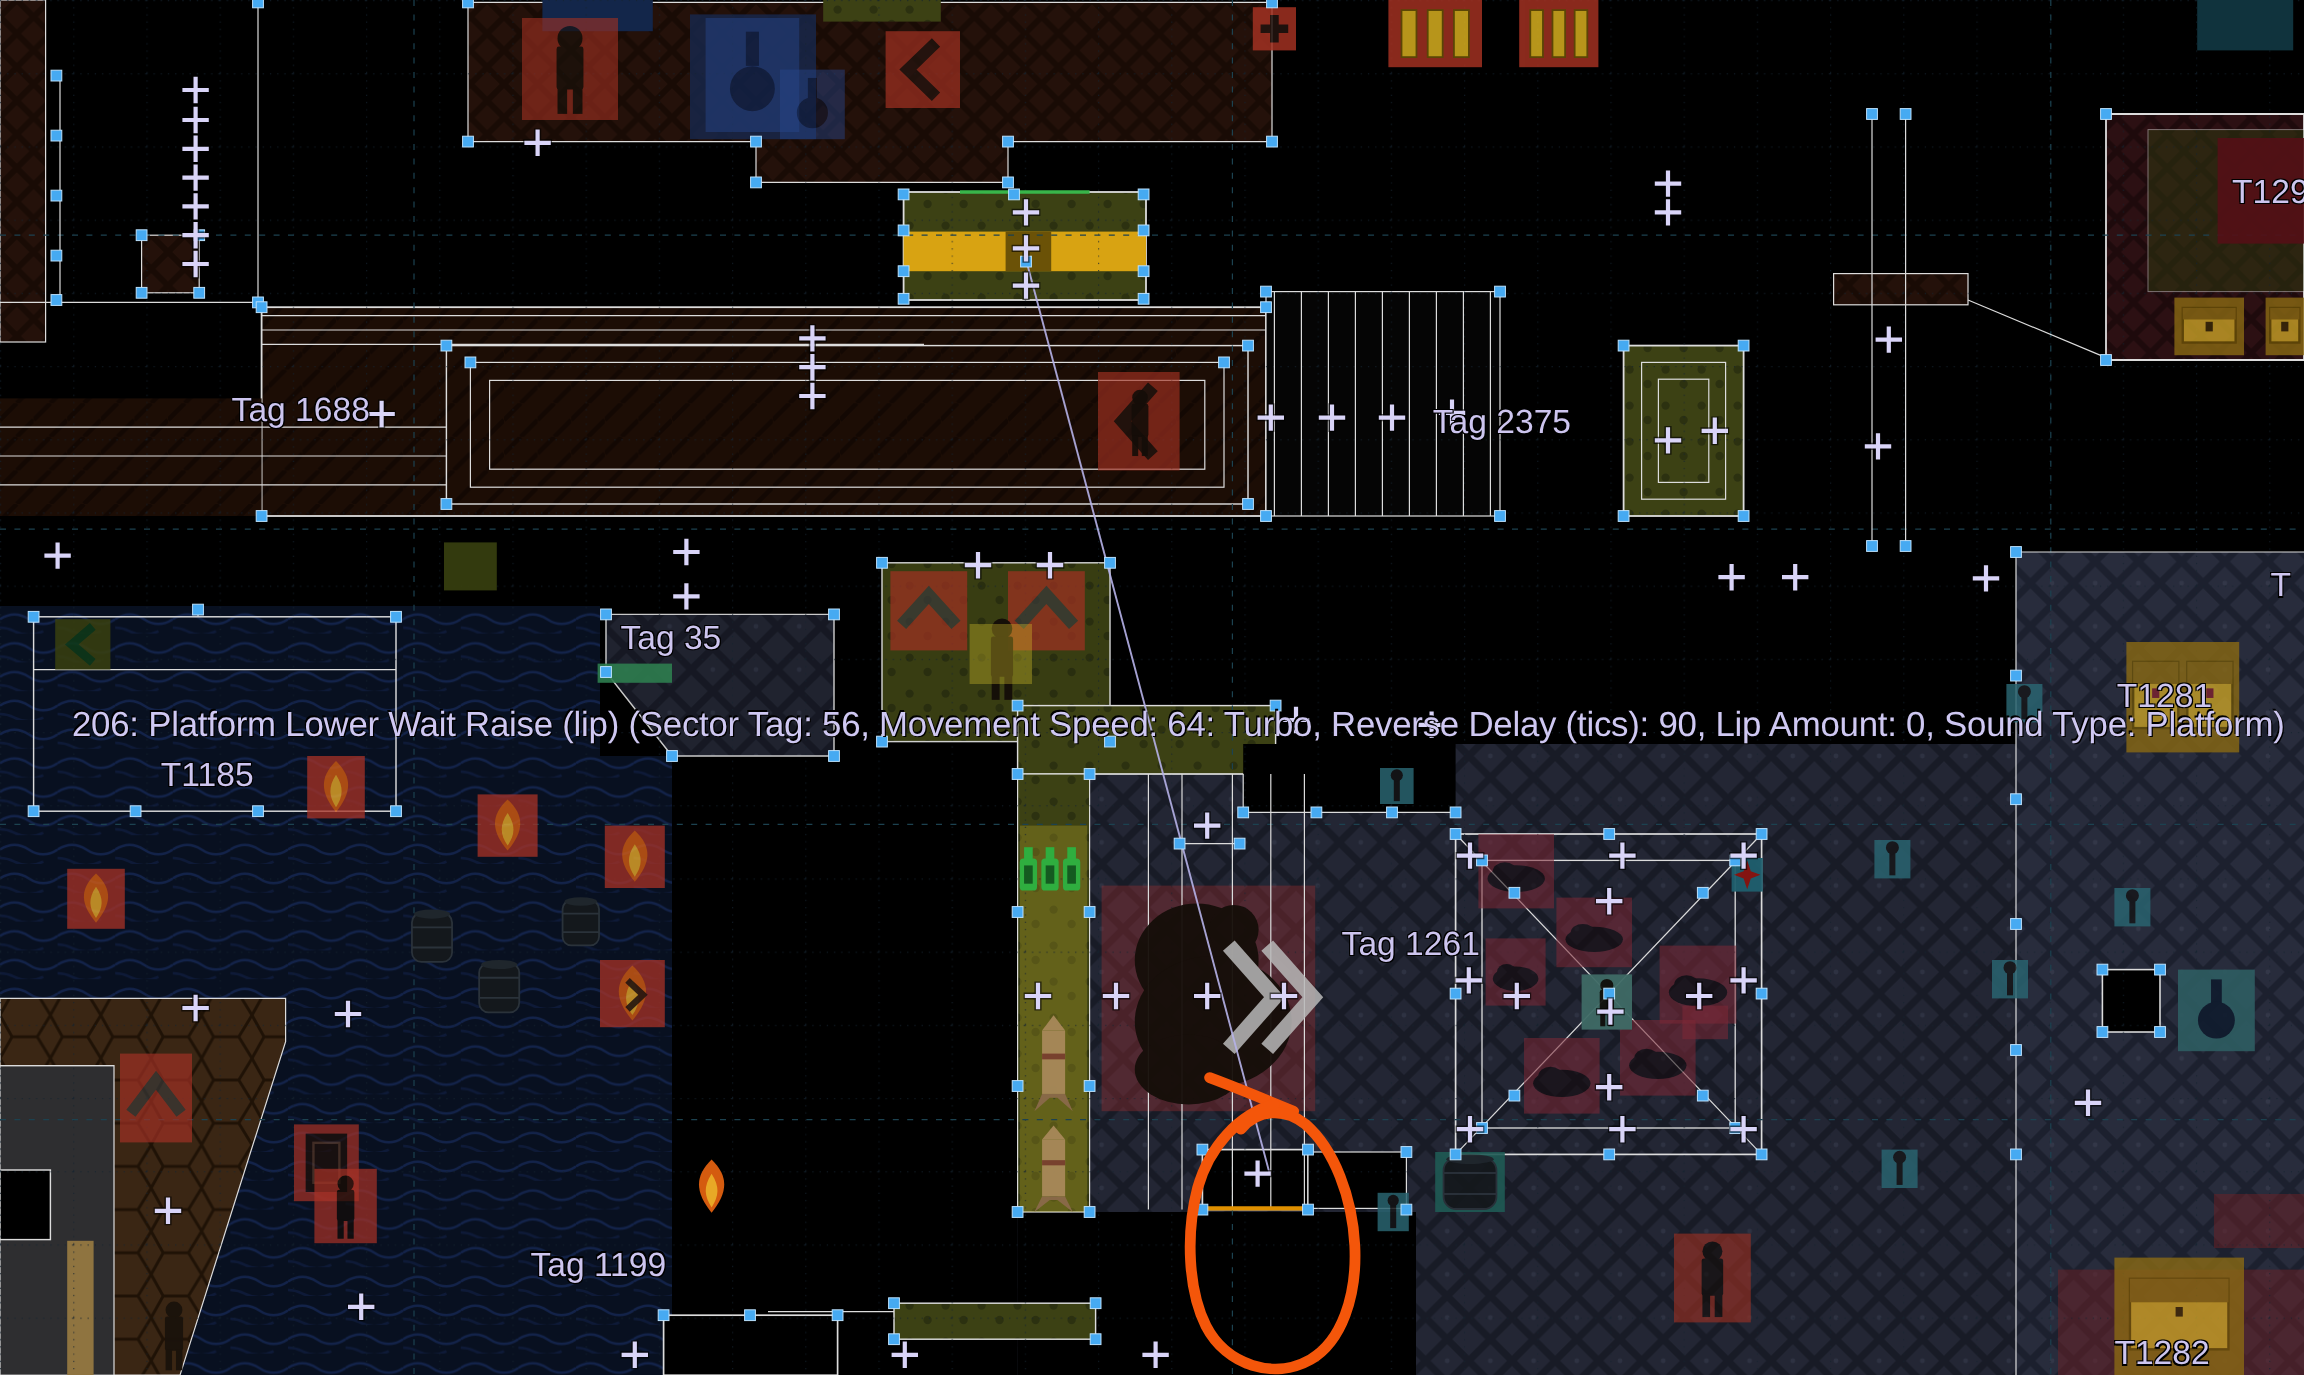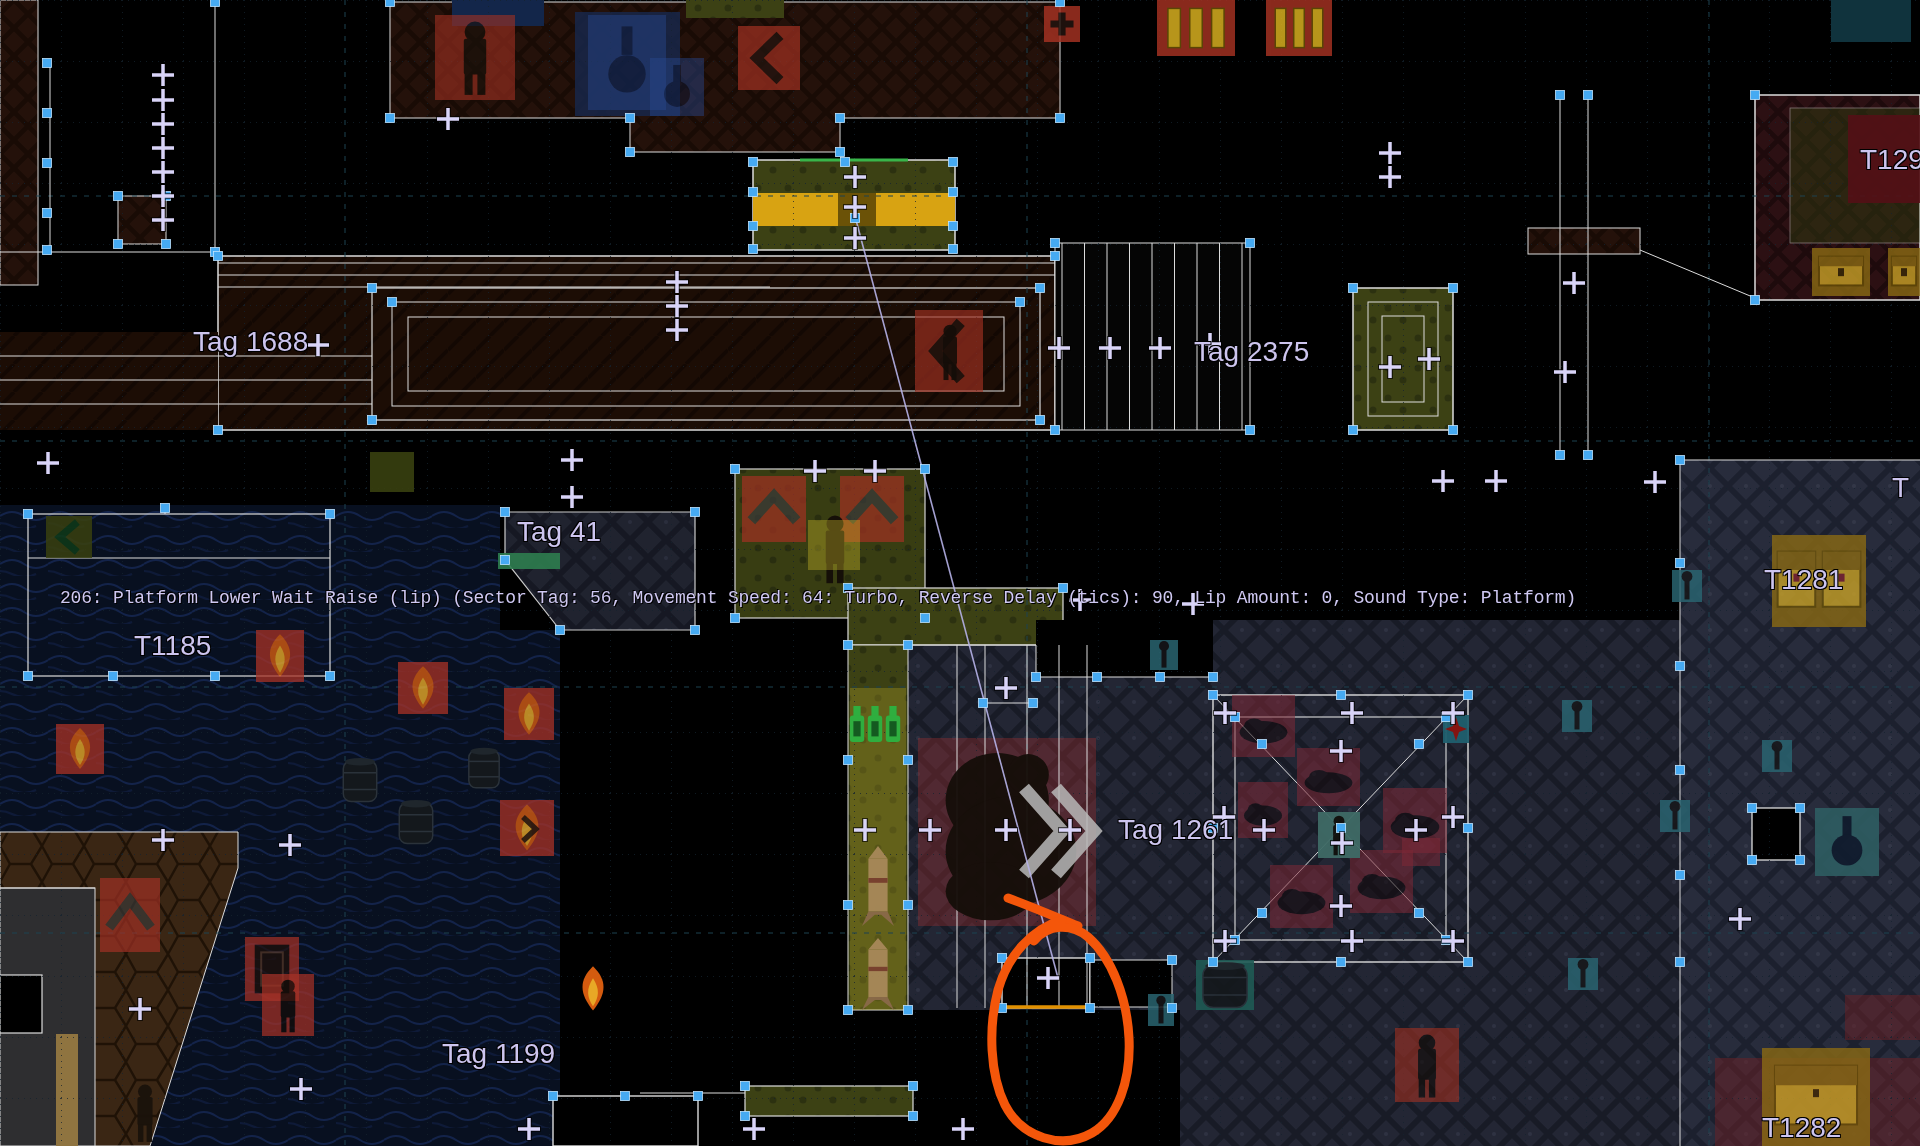--- a/index.html
+++ b/index.html
@@ -2,22 +2,22 @@
 <html><head>
 <meta charset="utf-8">
 <style>
   html,body{margin:0;padding:0;background:#000;}
   .stage{position:relative;width:1920px;height:1146px;overflow:hidden;background:#000;
          font-family:"Liberation Sans",sans-serif;}
   .stage svg{position:absolute;left:0;top:0;}
   .maplabel{position:absolute;font-size:28px;color:#cdc5ef;white-space:nowrap;
             text-shadow:1px 1px 0 #000,-1px 1px 0 #000,1px -1px 0 #000,-1px -1px 0 #000;
             pointer-events:none;}
-  .infoline{position:absolute;left:60px;top:588px;font-size:18px;color:#cfc8f2;white-space:nowrap;
-            text-shadow:1px 1px 0 #000,-1px -1px 0 #000;letter-spacing:-0.2px;font-family:Liberation Mono, monospace;}
+  .infoline{position:absolute;left:60px;top:588px;font-size:29px;color:#cfc8f2;white-space:nowrap;
+            text-shadow:1px 1px 0 #000,-1px -1px 0 #000;letter-spacing:-0.2px;}
 </style>
 </head>
 <body>
 
 <div class="stage">
   <svg id="map" width="1920" height="1146" viewBox="0 0 1920 1146">
     <defs>
       <pattern id="pplate" width="36" height="36" patternUnits="userSpaceOnUse">
         <rect width="36" height="36" fill="#232634"></rect>
         <path d="M0 18 L18 0 M18 36 L36 18 M0 18 L18 36 M18 0 L36 18" stroke="#181b26" stroke-width="6" fill="none"></path>
@@ -967,23 +967,23 @@
         </g>
       </g>
     <g id="layer-annotation">
         <path d="M1008 898 C 1035 908, 1058 918, 1078 926" fill="none" stroke="#f4560a" stroke-width="9" stroke-linecap="round"></path>
         <path d="M1062 920 C 1032 929, 1008 955, 998 990 C 988 1028, 990 1075, 1005 1105 C 1022 1138, 1062 1150, 1092 1133 C 1118 1118, 1131 1080, 1129 1038 C 1127 998, 1112 958, 1088 937 C 1071 923, 1048 924, 1034 941" fill="none" stroke="#f4560a" stroke-width="9" stroke-linecap="round"></path>
       </g>
   </svg>
 
   <div class="maplabel" style="left:193px;top:326px">Tag 1688</div>
   <div class="maplabel" style="left:1194px;top:336px">Tag 2375</div>
-  <div class="maplabel" style="left:517px;top:516px">Tag 41</div>
+  <div class="maplabel" style="left:517px;top:516px">Tag 35</div>
   <div class="maplabel" style="left:134px;top:630px">T1185</div>
   <div class="maplabel" style="left:1764px;top:564px">T1281</div>
-  <div class="maplabel" style="left:1118px;top:814px">Tag 1261</div>
+  <div class="maplabel" style="left:1118px;top:771px">Tag 1261</div>
   <div class="maplabel" style="left:442px;top:1038px">Tag 1199</div>
   <div class="maplabel" style="left:1762px;top:1112px">T1282</div>
   <div class="maplabel" style="left:1860px;top:144px">T129</div>
   <div class="maplabel" style="left:1892px;top:472px">T</div>
 
   <div class="infoline">206: Platform Lower Wait Raise (lip) (Sector Tag: 56, Movement Speed: 64: Turbo, Reverse Delay (tics): 90, Lip Amount: 0, Sound Type: Platform)</div>
 </div>
 
 </body></html>

